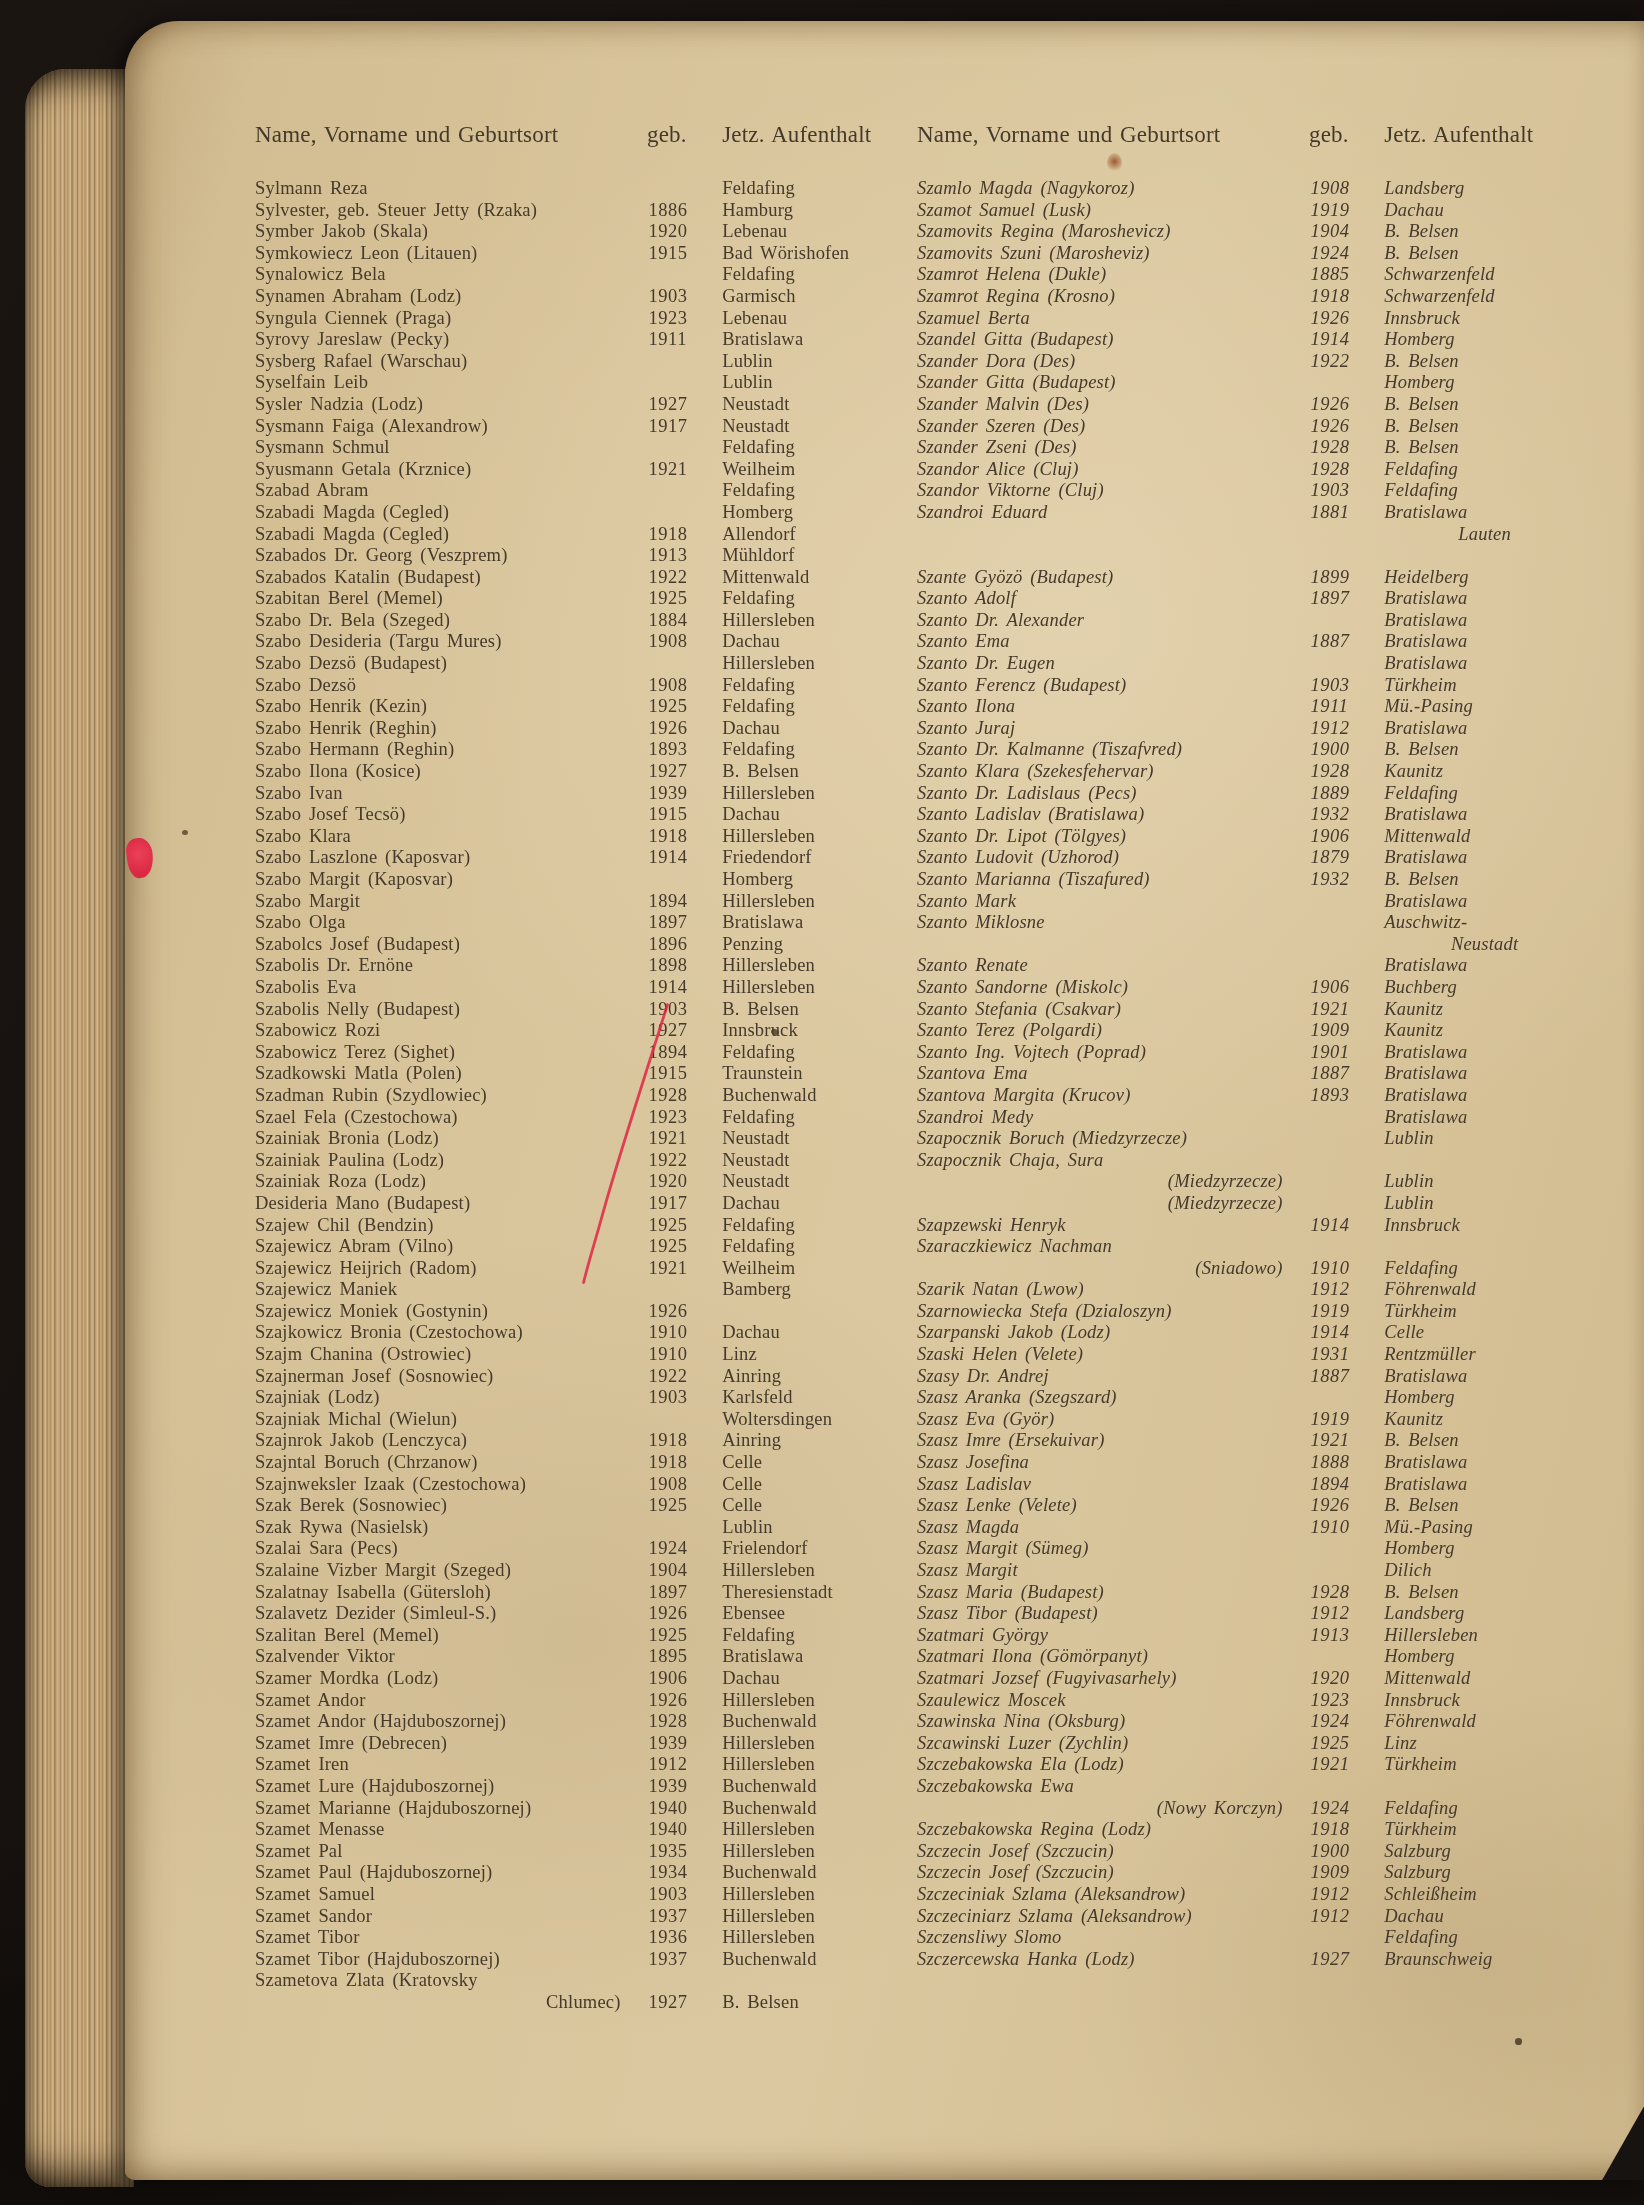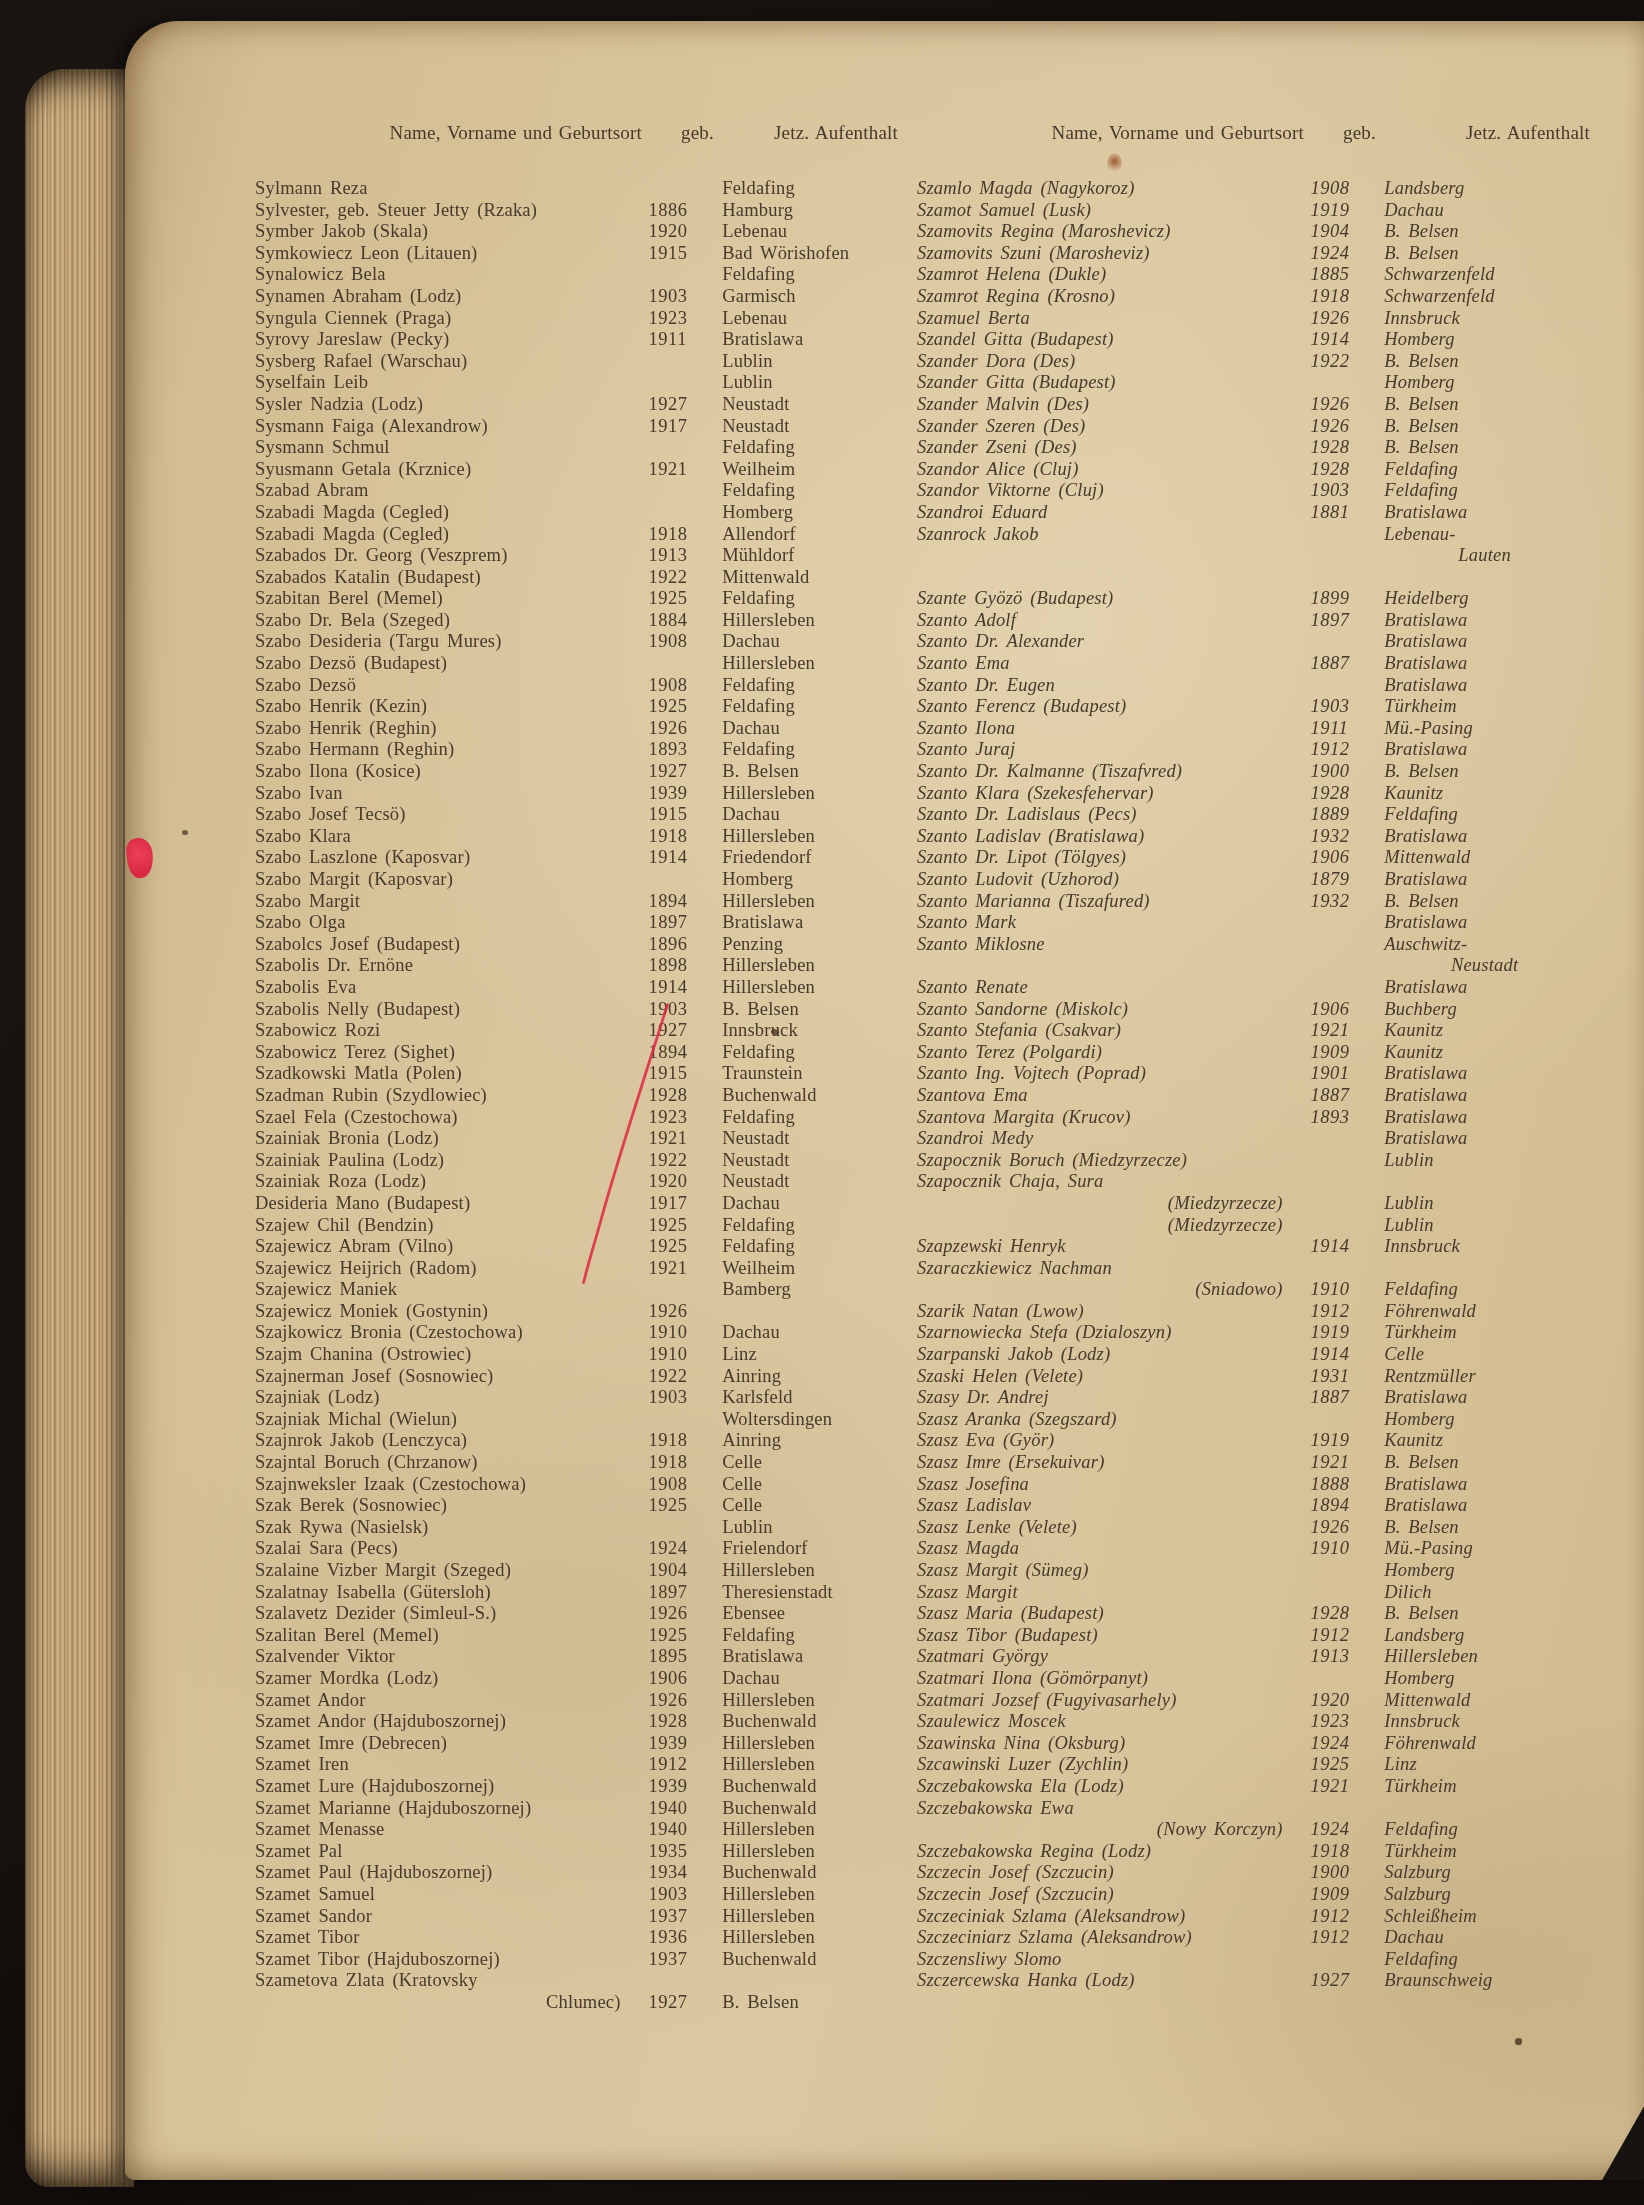--- a/index.html
+++ b/index.html
@@ -38,21 +38,21 @@
       inset 0 -25px 35px -21.4px rgba(96,66,30,.55),
       inset -13px 0 21.4px -16.4px rgba(96,66,30,.28),
       -8.2px 0 15px rgba(0,0,0,.45);
   }
   
   .corner-wedge{
     position:absolute;right:0;bottom:0;width:48px;height:76px;
     background:linear-gradient(295deg,#171310 55%, #3a2d1f 58%, rgba(58,45,31,0) 66%);
     clip-path:polygon(100% 0, 10% 100%, 100% 100%);
   }
-  .header{position:absolute;height:25px;display:flex;font-size:19px;color:#45392a;letter-spacing:0.2px;word-spacing:1.6px;text-align:right;}
+  .header{position:absolute;height:25px;display:flex;font-size:23px;color:#45392a;letter-spacing:0.2px;word-spacing:1.6px;}
   .header .hn{flex:1;}
   .header .hy{width:72px;padding-left:5px;box-sizing:border-box;}
   .header .hp{padding-left:8.2px;box-sizing:border-box;}
   .header-left{left:255px;top:122px;width:643px;}
   .header-right{left:917px;top:122px;width:673px;}
   .header-left .hp{width:184px;}
   .header-right .hp{width:214px;}
 
   .col{position:absolute;top:178px;font-size:18.5px;color:#453a2b;letter-spacing:0.2px;word-spacing:2.9px;}
   .col-left{left:255px;width:643px;}
@@ -607,25 +607,20 @@
     <div class="row">
       <span class="n">Szandor Viktorne (Cluj)</span>
       <span class="y">1903</span>
       <span class="p">Feldafing</span>
     </div>
     <div class="row">
       <span class="n">Szandroi Eduard</span>
       <span class="y">1881</span>
       <span class="p">Bratislawa</span>
     </div>
-    <div class="row">
-      <span class="n">Szanrock Jakob</span>
-      <span class="y"></span>
-      <span class="p">Lebenau-</span>
-    </div>
     <div class="row pc">
       <span class="n"></span>
       <span class="y"></span>
       <span class="p">Lauten</span>
     </div>
     <div class="row gap"></div>
     <div class="row">
       <span class="n">Szante Gyözö (Budapest)</span>
       <span class="y">1899</span>
       <span class="p">Heidelberg</span>

